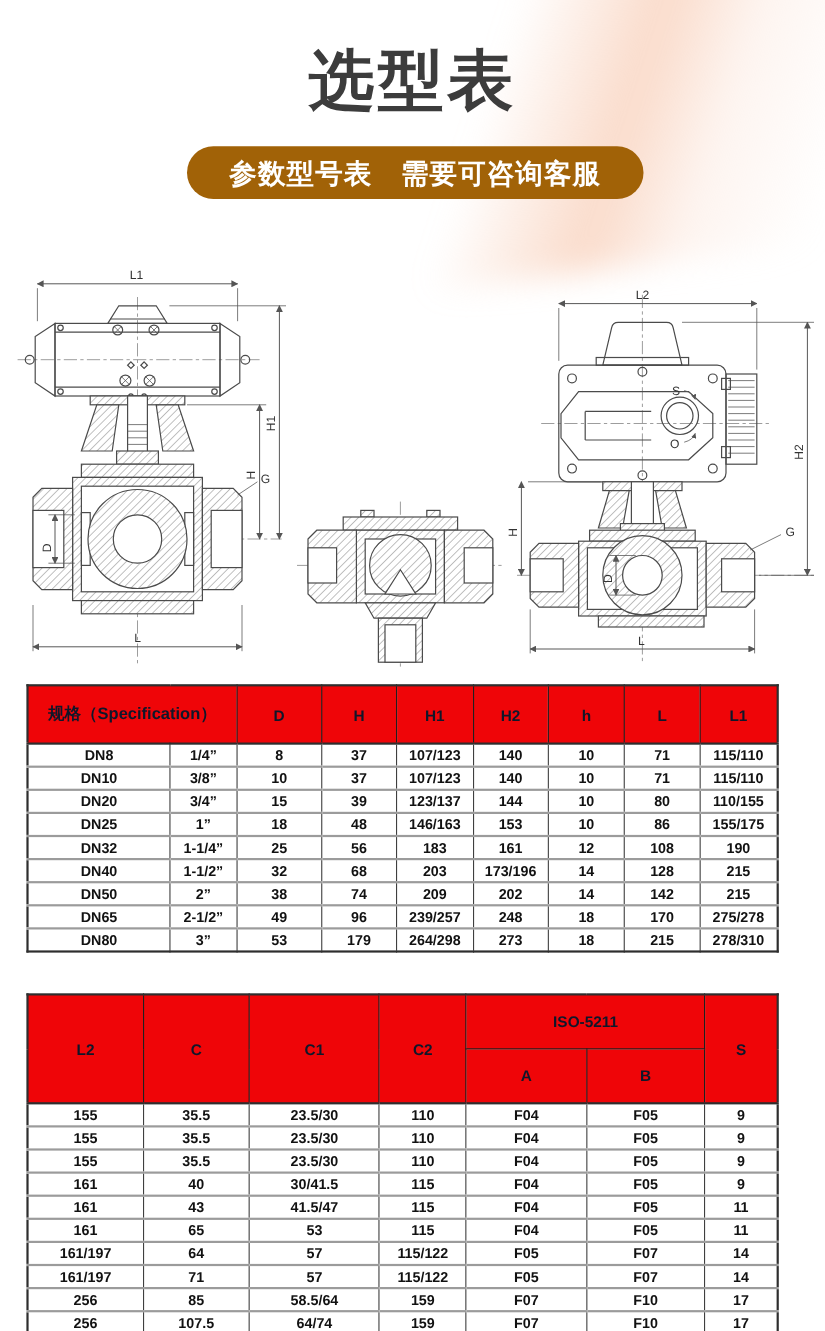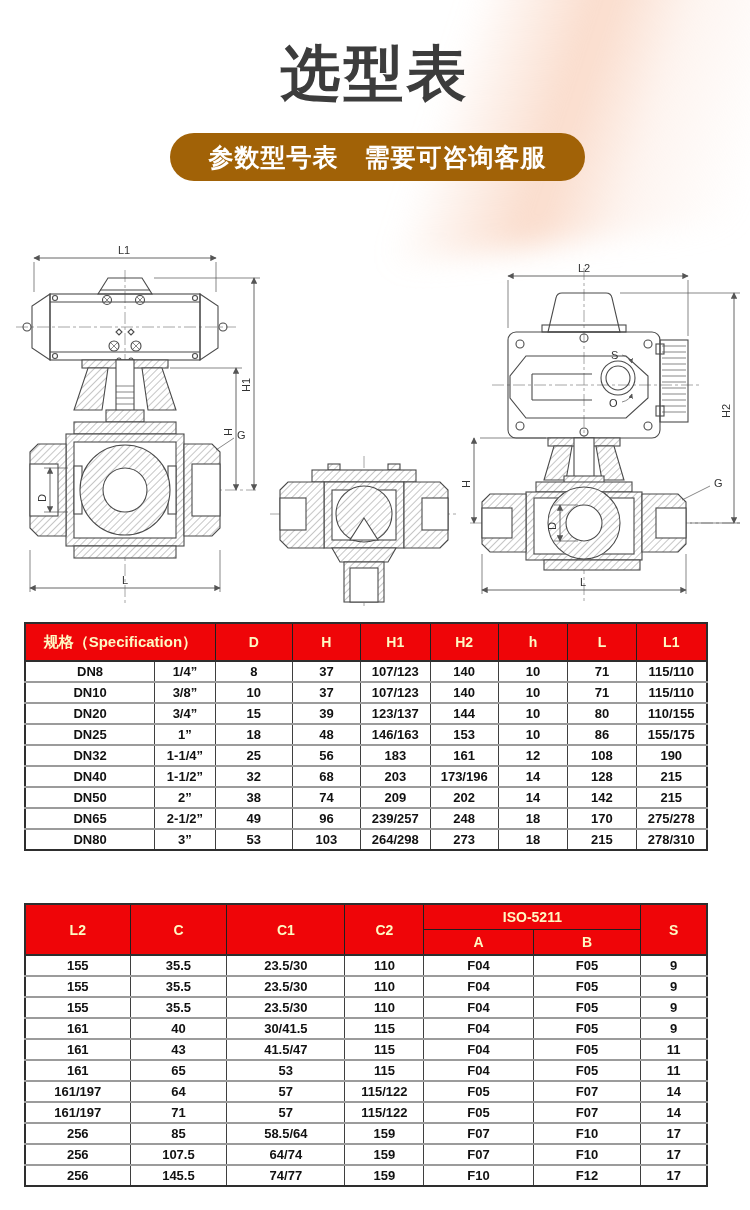--- a/index.html
+++ b/index.html
@@ -21,22 +21,22 @@
   .hf{fill:url(#hp);stroke:#4b4b4b;stroke-width:1.1;}
   .wf{fill:#fff;stroke:#4b4b4b;stroke-width:1.1;}
   .cl{fill:none;stroke:#8f8f8f;stroke-width:0.8;stroke-dasharray:12 3 3 3;}
   .dm{fill:none;stroke:#555;stroke-width:0.9;}
   .tk{fill:none;stroke:#555;stroke-width:0.7;}
   text.dt{font-family:"Liberation Sans",sans-serif;font-size:11px;fill:#333;}
 
   
   .spec-table{position:absolute;left:24px;width:684px;border-collapse:collapse;table-layout:fixed;
         border:2px solid #2e2e2e;}
-  .spec-table th{background:#ef0508;color:#fef9c3;font-size:14px;font-weight:bold;
-        border:1px solid #1f1f1f;border-bottom:2px solid #2e2e2e;padding:4px;}
+  .spec-table th{background:#ef0508;color:#0f172a;font-size:14px;font-weight:bold;
+        border:1px solid #1f1f1f;border-bottom:2px solid #2e2e2e;padding:16px;}
   .spec-table thead tr{height:19px;}
   #table1 thead tr{height:38px;}
   .spec-table td{border-left:1.2px solid #3f3f3f;border-right:1.2px solid #3f3f3f;
         border-top:2px solid #9b9b9b;text-align:center;font-size:13px;font-weight:bold;
         color:#111;height:19px;padding:0;white-space:nowrap;}
   .th-iso{border-bottom:1px solid #1f1f1f !important;}
   .footer-note{position:absolute;left:30px;top:1181px;font-size:15px;font-weight:bold;
         color:#f5a41f;letter-spacing:0.5px;}
 </style>
 </head>
@@ -362,21 +362,21 @@
           <td>239/257</td>
           <td>248</td>
           <td>18</td>
           <td>170</td>
           <td>275/278</td>
         </tr>
         <tr>
           <td>DN80</td>
           <td>3”</td>
           <td>53</td>
-          <td>103</td>
+          <td>179</td>
           <td>264/298</td>
           <td>273</td>
           <td>18</td>
           <td>215</td>
           <td>278/310</td>
         </tr>
       </tbody>
   </table>
 
   <table class="spec-table" id="table2" style="top:903px">

